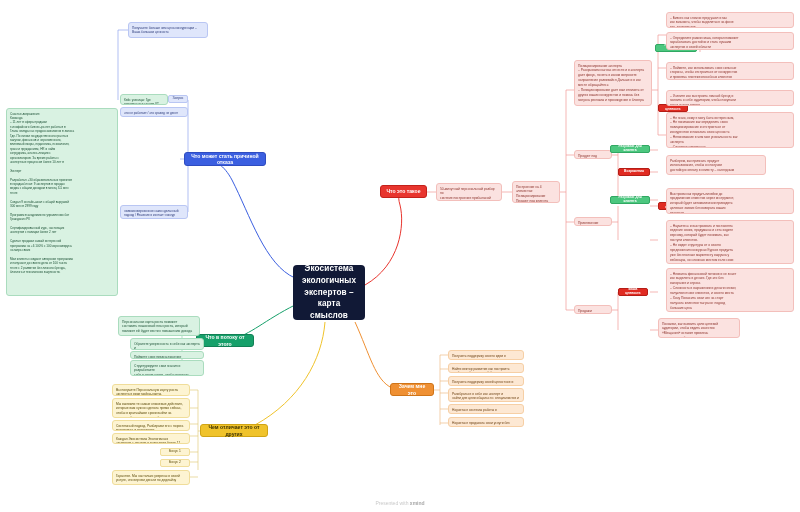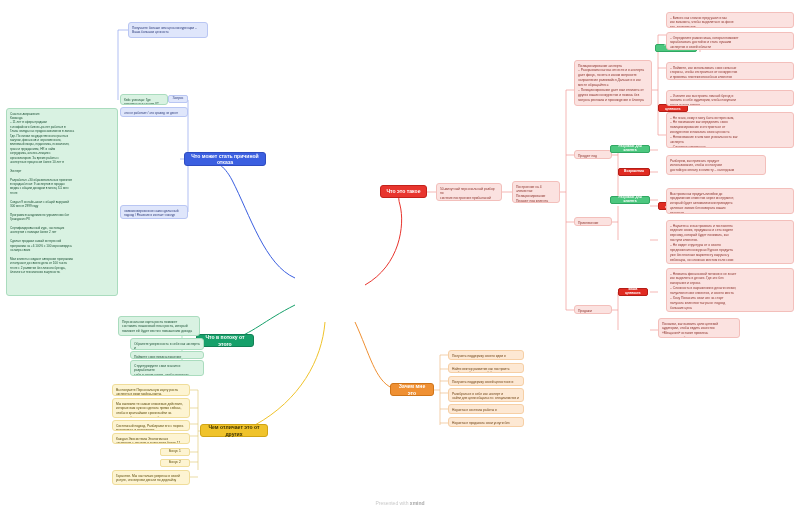--- a/index.html
+++ b/index.html
@@ -158,20 +158,24 @@
     <path d="M618,206 L618,240" stroke="#f09a95" stroke-width=".7" fill="none"></path>
     <path d="M650,206 L658,206" stroke="#f09a95" stroke-width=".7" fill="none"></path>
     <path d="M650,240 L658,240" stroke="#f09a95" stroke-width=".7" fill="none"></path>
 
     <path d="M612,310 L618,310" stroke="#f09a95" stroke-width=".7" fill="none"></path>
     <path d="M650,292 L658,292" stroke="#f09a95" stroke-width=".7" fill="none"></path>
     <path d="M650,330 L658,330" stroke="#f09a95" stroke-width=".7" fill="none"></path>
     <path d="M618,292 L618,330" stroke="#f09a95" stroke-width=".7" fill="none"></path>
   </svg>
 
+  <div class="node central" style="left:293px;top:265px;width:72px;height:55px;">Экосистема
+экологичных
+экспертов – карта
+смыслов</div>
 
   <div class="node branch blue" style="left:184px;top:152px;width:82px;height:14px;">Что может стать причиной отказа</div>
 
   <div class="node branch red" style="left:380px;top:185px;width:47px;height:13px;">Что это такое</div>
 
   <div class="node branch green" style="left:196px;top:334px;width:58px;height:13px;">Что в потоку от этого</div>
 
   <div class="node branch yellow" style="left:200px;top:424px;width:68px;height:13px;">Чем отличает это от других</div>
 
   <div class="node branch orange" style="left:390px;top:383px;width:44px;height:13px;">Зачем мне это</div>

